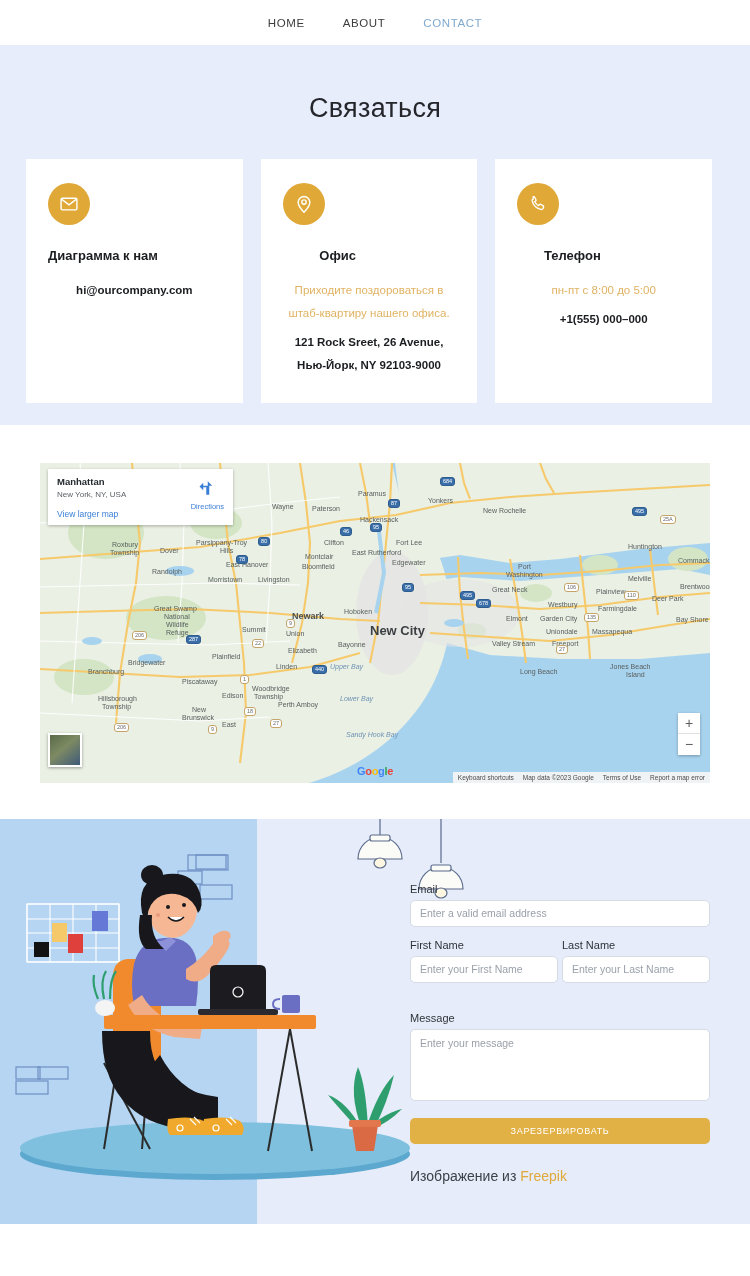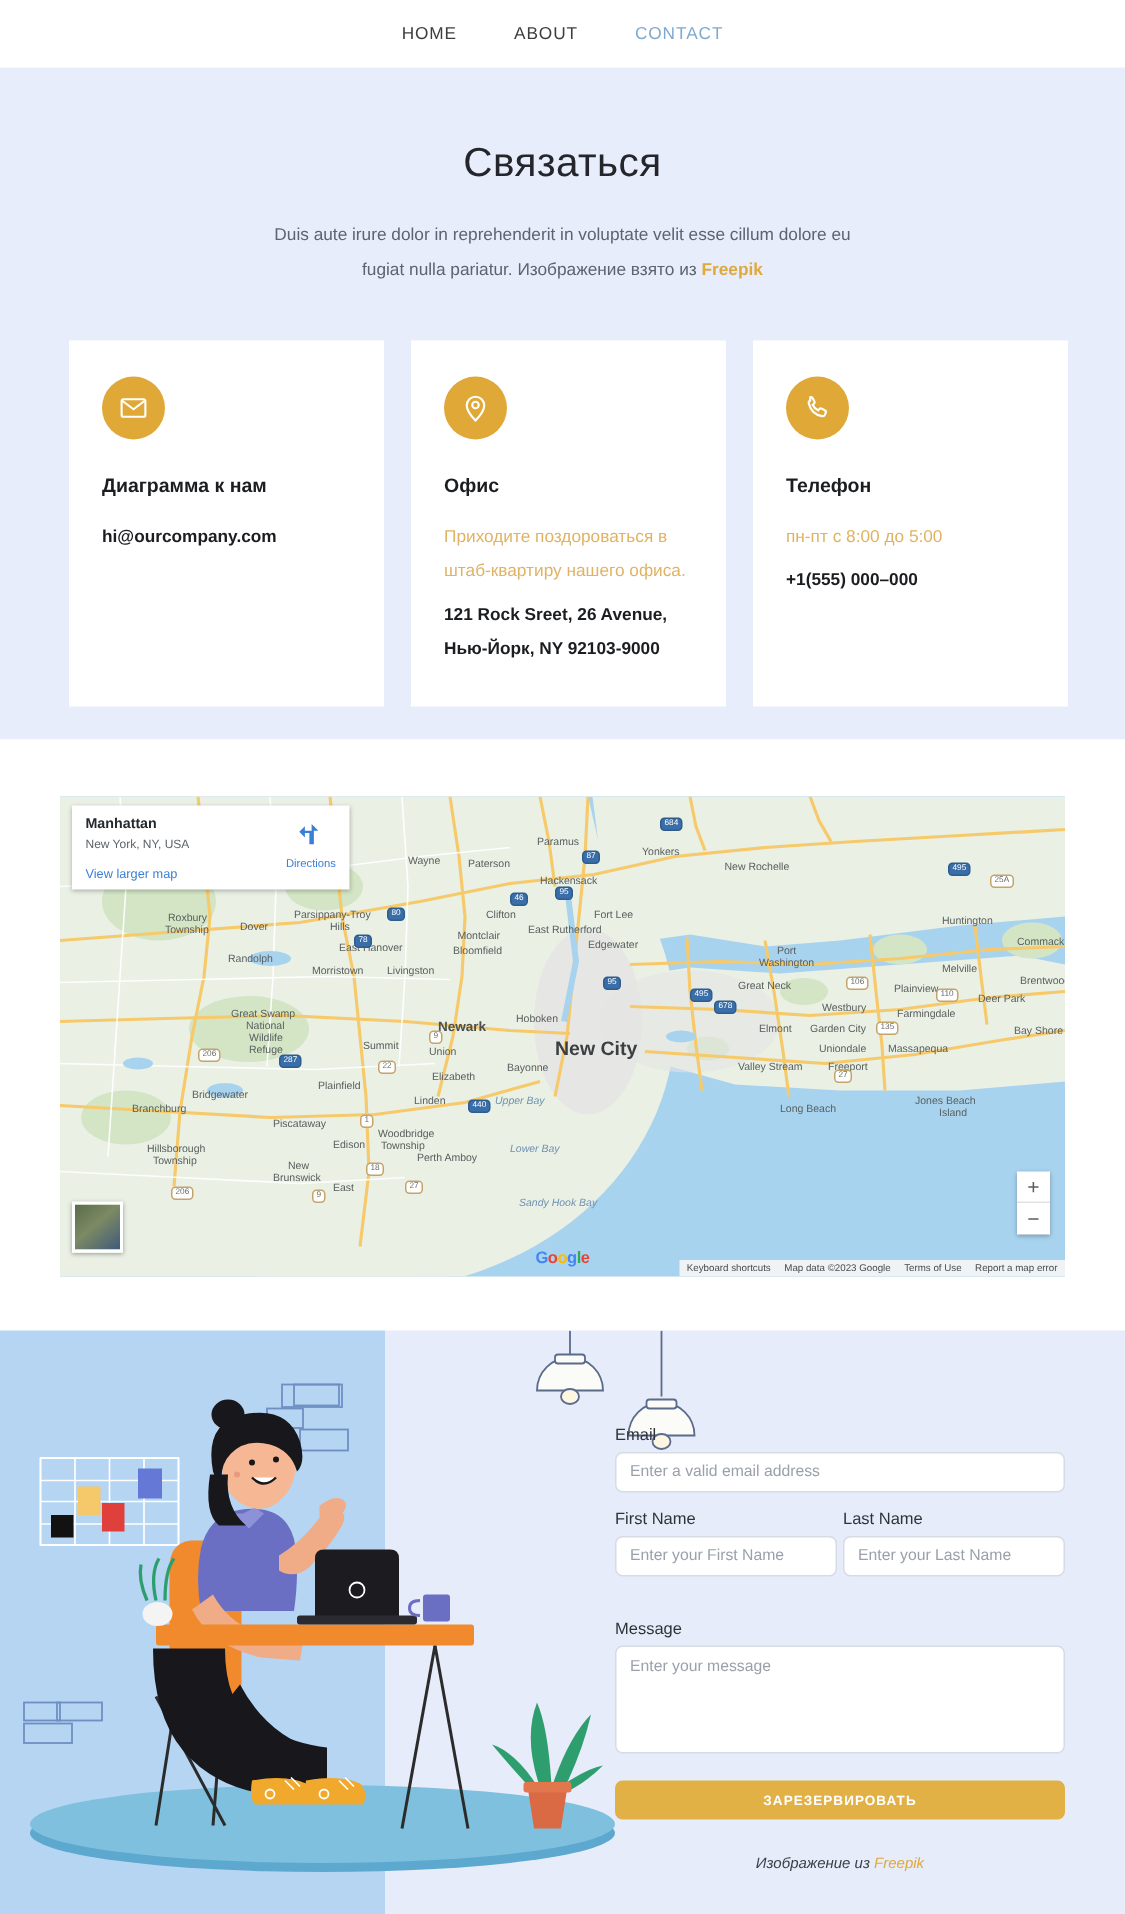--- a/index.html
+++ b/index.html
@@ -49,21 +49,22 @@
     color: #5d646e;
     width: 400px;
     margin: 22px auto 0 auto;
   }
   .hero-sub a { color: #e0a93c; font-weight: bold; text-decoration: none; }
 
   
   .cards {
     display: flex;
     gap: 18px;
-    padding: 35px 38px 0 46px;
+    padding: 35px 38px 0 26px;
+    text-align: center;
   }
   .card {
     flex: 1;
     background: #ffffff;
     padding: 24px 22px 26px 22px;
     min-height: 205px;
   }
   .card-icon {
     width: 42px; height: 42px;
     border-radius: 50%;
@@ -214,42 +215,39 @@
     border:1px solid #d6dbe4; border-radius:5px;
     background:#fff; padding:7px 9px;
     font-size:10.5px; font-family:"Liberation Sans", sans-serif;
     color:#2f3338; outline:none;
   }
   .f-textarea::placeholder { color:#9aa1ab; }
   .f-block { margin-top:29px; }
   .f-submit {
     width:100%; height:26px; margin-top:13px;
     background:#e2b145; border:none; border-radius:5px;
-    color:#ffffff; font-size:9px; font-weight:bold; letter-spacing:.7px;
+    color:#ffffff; font-size:9px; font-weight:normal; letter-spacing:.7px;
     cursor:pointer; font-family:"Liberation Sans", sans-serif;
   }
   .f-credit {
-    text-align:center; font-size:10px; color:#3c4148; margin-top:24px;font-style:italic;
+    text-align:left; font-size:14px; color:#3c4148; margin-top:24px;
   }
   .f-credit a { color:#e0a93c; text-decoration:none; }
 </style>
 </head>
 <body>
 
 <div class="navbar">
   <a class="nav-link">HOME</a>
   <a class="nav-link">ABOUT</a>
   <a class="nav-link active">CONTACT</a>
 </div>
 
 <div class="hero">
   <h1 class="hero-title">Связаться</h1>
-  <p class="hero-sub">
-    <span>Duis aute irure dolor in reprehenderit in voluptate velit esse cillum dolore eu fugiat nulla pariatur. Изображение взято из </span><a>Freepik</a>
-  </p>
 
   <div class="cards">
 
     <div class="card">
       <div class="card-icon">
         <svg width="20" height="20" viewBox="0 0 24 24" fill="none" stroke="#fff" stroke-width="1.7">
           <rect x="2.5" y="5" width="19" height="14" rx="1.5"></rect>
           <path d="M3 6.2 L12 13 L21 6.2"></path>
         </svg>
       </div>

